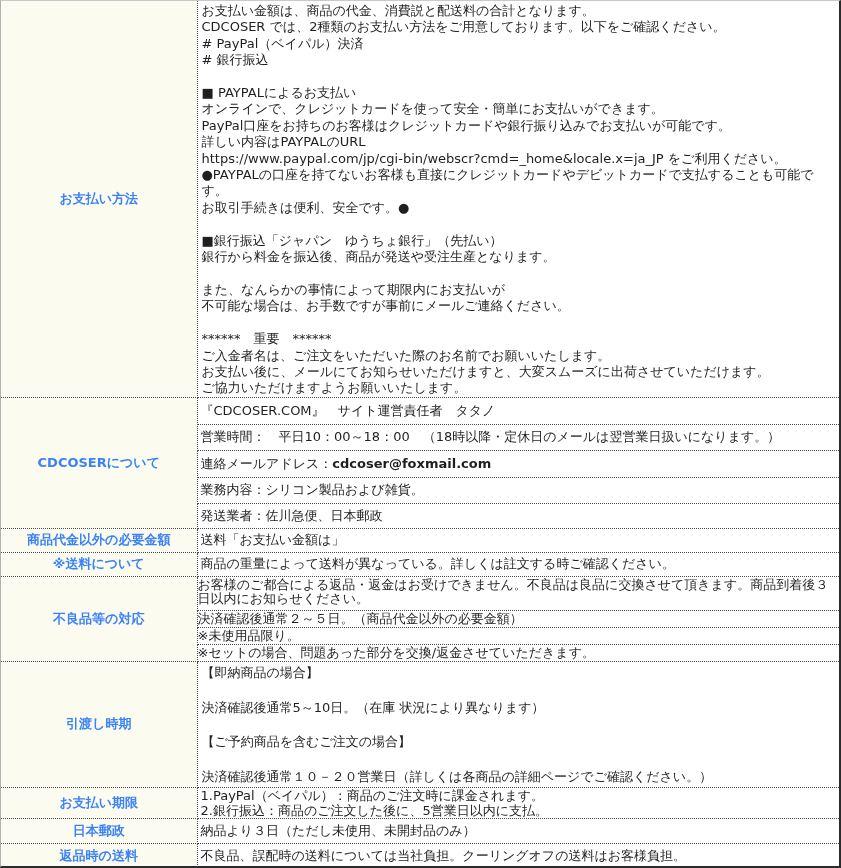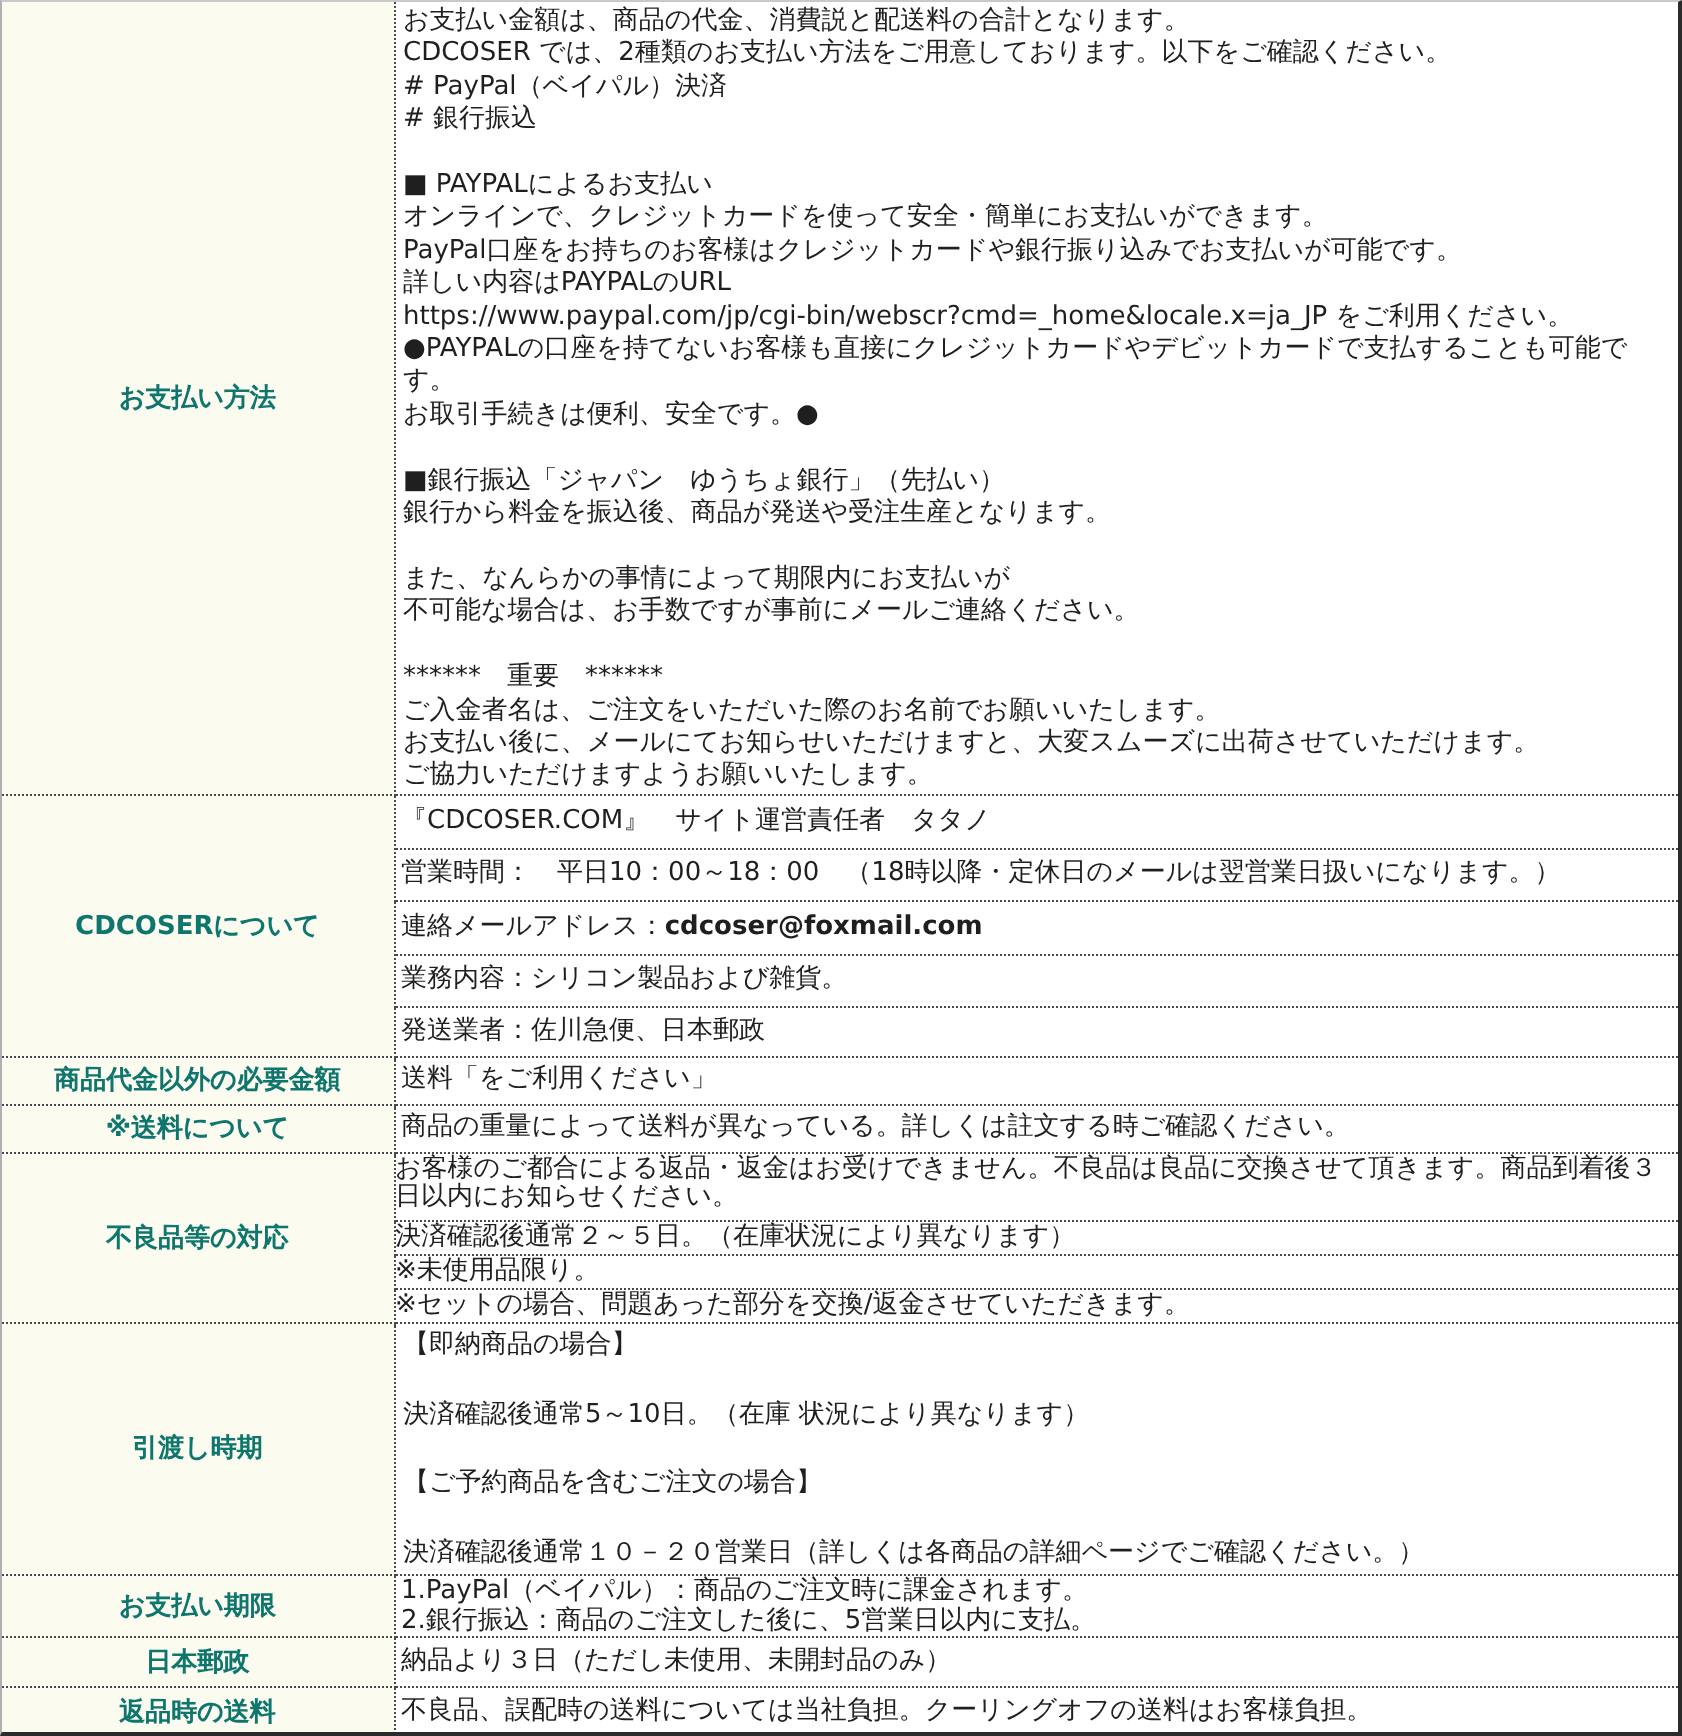--- a/index.html
+++ b/index.html
@@ -25,21 +25,21 @@
     height: 100%;
   }
   col.c1 { width: 196px; }
   th, td {
     border: 1px dotted #4a4a4a;
     box-sizing: border-box;
     overflow: hidden;
   }
   th {
     background: #fbfbf0;
-    color: #0f766e;
+    color: #3b82f6;
     font-weight: bold;
     font-size: 13px;
     text-align: center;
     vertical-align: middle;
     padding: 0 2px;
     border-left-style: hidden;
   }
   td {
     background: #ffffff;
     text-align: left;
@@ -108,34 +108,34 @@
     </tr>
     <tr style="height:26px;">
       <td class="cell-line">業務内容：シリコン製品および雑貨。</td>
     </tr>
     <tr style="height:25px;">
       <td class="cell-line">発送業者：佐川急便、日本郵政</td>
     </tr>
 
     <tr style="height:24px;">
       <th>商品代金以外の必要金額</th>
-      <td class="cell-line">送料「をご利用ください」</td>
+      <td class="cell-line">送料「お支払い金額は」</td>
     </tr>
 
     <tr style="height:24px;">
       <th>※送料について</th>
       <td class="cell-line">商品の重量によって送料が異なっている。詳しくは註文する時ご確認ください。</td>
     </tr>
 
     <tr style="height:34px;">
       <th rowspan="4">不良品等の対応</th>
       <td class="cell-tight">お客様のご都合による返品・返金はお受けできません。不良品は良品に交換させて頂きます。商品到着後３日以内にお知らせください。</td>
     </tr>
     <tr style="height:17px;">
-      <td class="cell-tight">決済確認後通常２～５日。（在庫状況により異なります）</td>
+      <td class="cell-tight">決済確認後通常２～５日。（商品代金以外の必要金額）</td>
     </tr>
     <tr style="height:17px;">
       <td class="cell-tight">※未使用品限り。</td>
     </tr>
     <tr style="height:16px;">
       <td class="cell-tight">※セットの場合、問題あった部分を交換/返金させていただきます。</td>
     </tr>
 
     <tr style="height:126px;">
       <th>引渡し時期</th>

